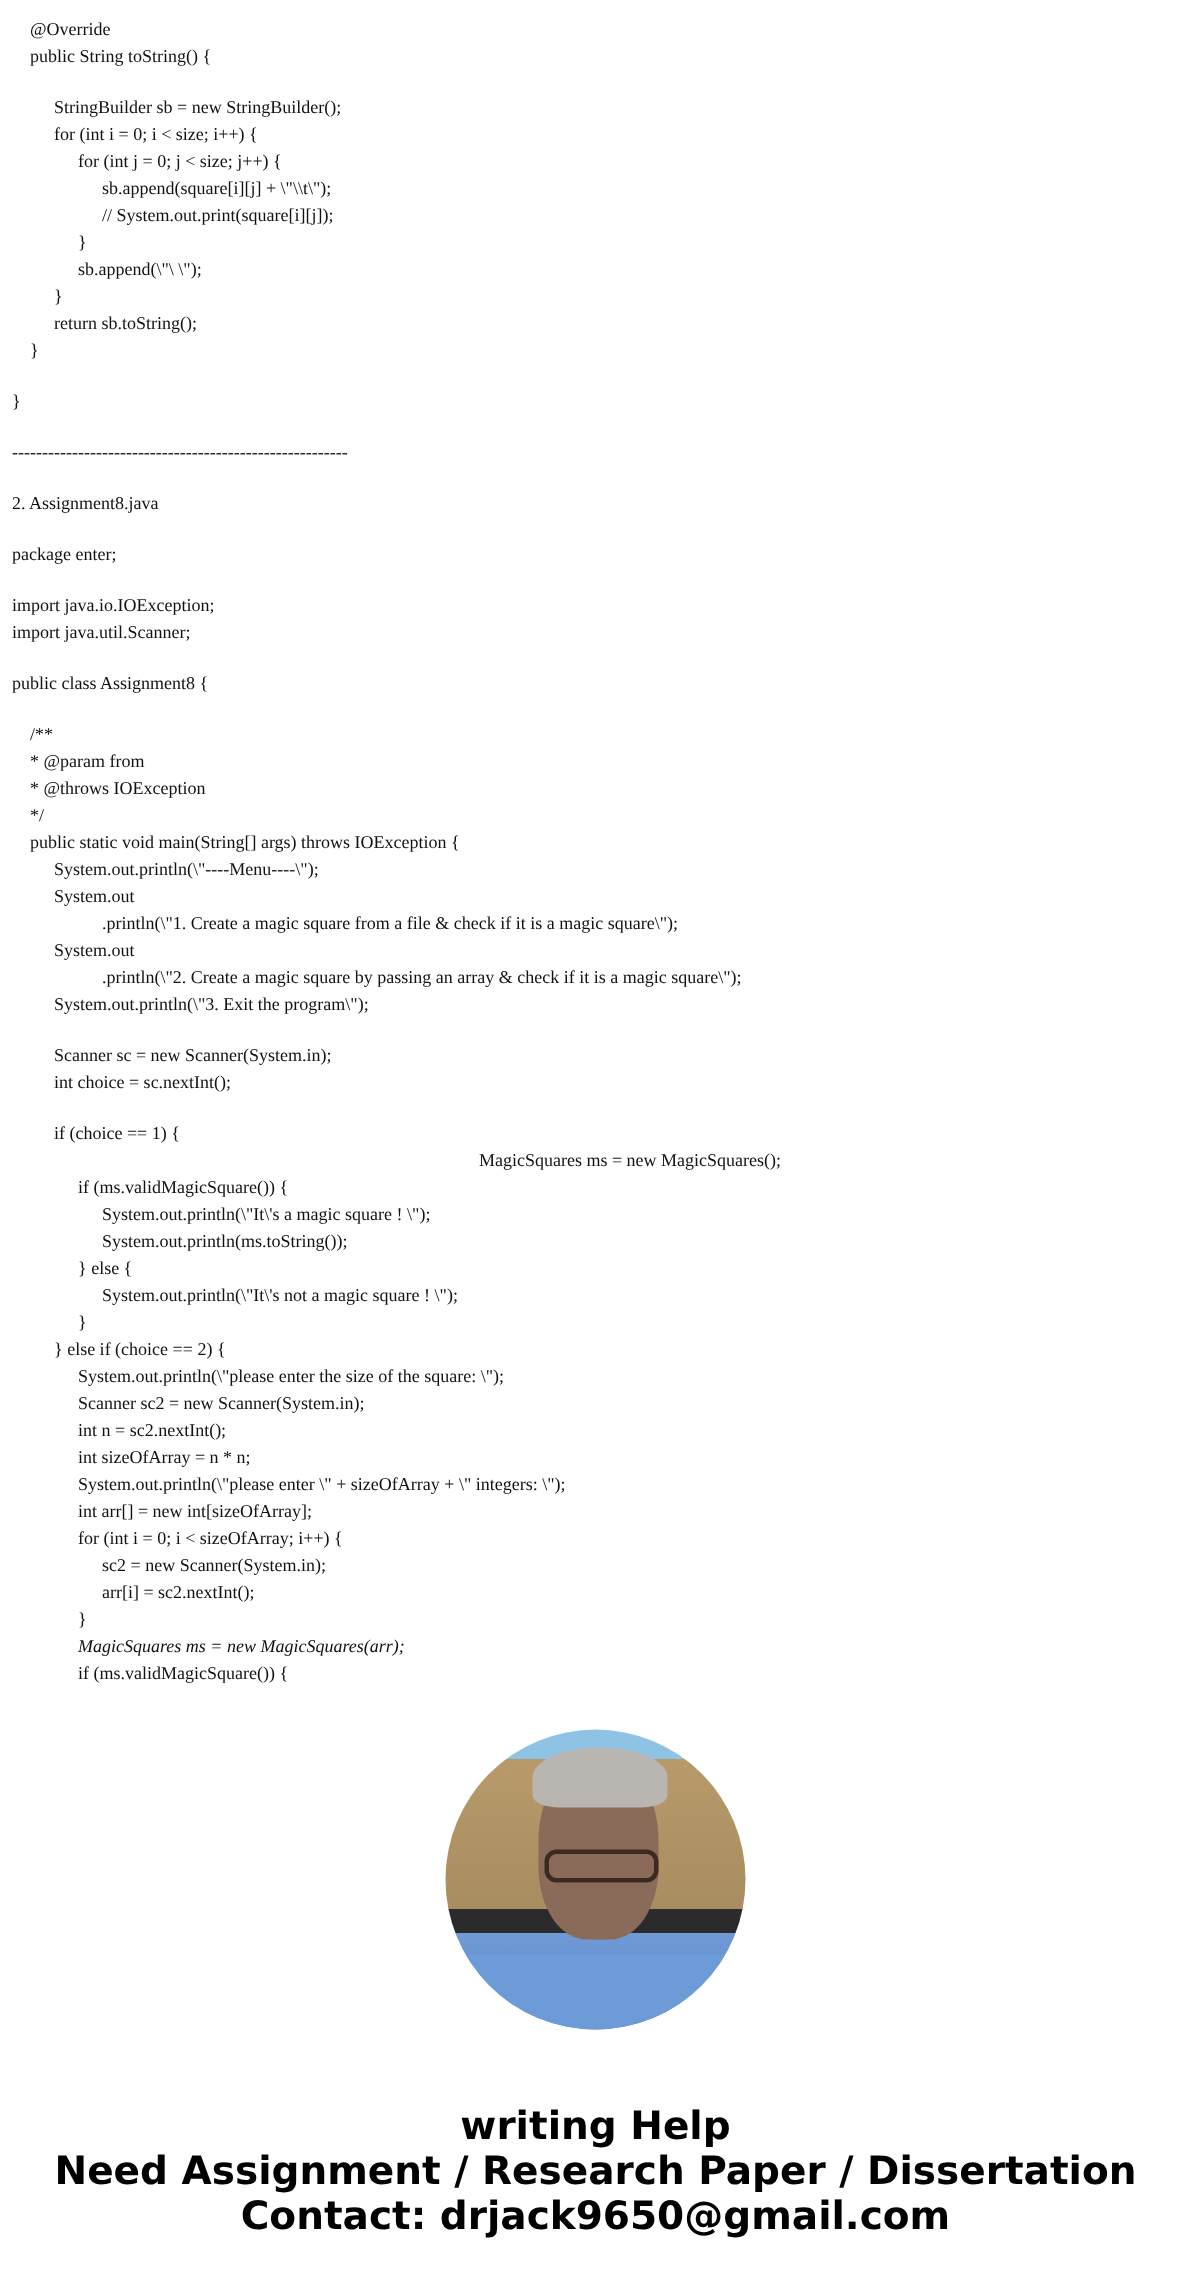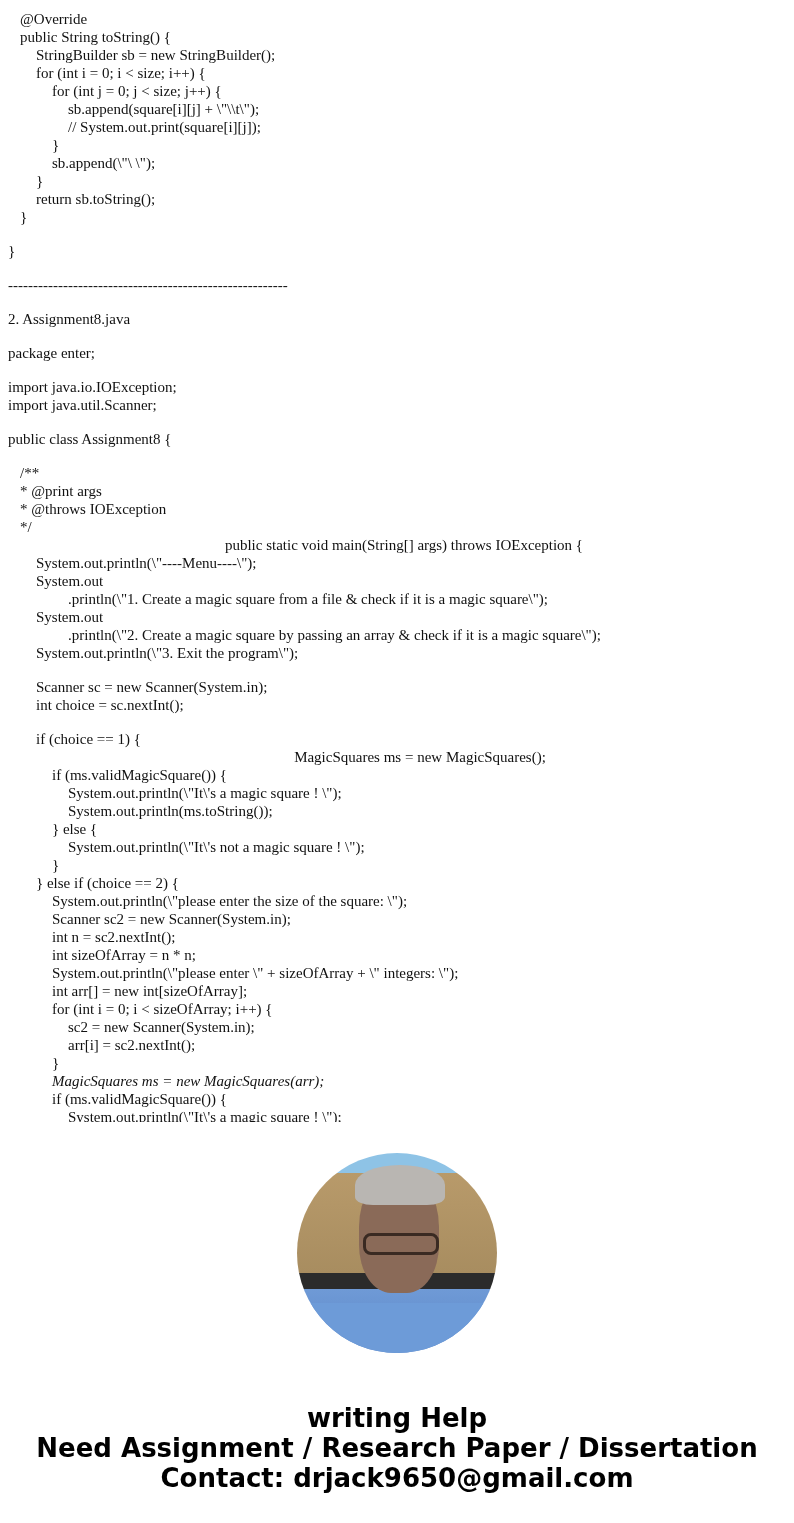--- a/index.html
+++ b/index.html
@@ -1,20 +1,20 @@
 <!DOCTYPE html>
 <html><head>
 <meta charset="utf-8">
 <style>
   html, body { margin: 0; padding: 0; background: #ffffff; }
   body { width: 794px; height: 1523px; position: relative; overflow: hidden; color: #111; }
   .code-area {
     position: absolute; left: 8px; top: 10px; width: 780px; height: 1112px;
     overflow: hidden;
-    font-family: "Liberation Serif", serif; font-size: 15px; line-height: 18px;
+    font-family: "Liberation Serif", serif; font-size: 12px; line-height: 18px;
   }
   .line { white-space: pre; height: 18px; }
   .line.blank { height: 16px; }
   .avatar {
     position: absolute; left: 297px; top: 1153px; width: 200px; height: 200px;
     border-radius: 50%; overflow: hidden;
     background: linear-gradient(180deg, #8ec3e6 0%, #8ec3e6 10%, #b89a6a 10%, #a88d60 60%, #2b2b2b 60%, #2b2b2b 68%, #6f9ad6 68%, #5a86c8 100%);
   }
   .avatar .face {
     position: absolute; left: 62px; top: 20px; width: 80px; height: 120px;
@@ -37,21 +37,21 @@
     font-family: "DejaVu Sans", sans-serif; font-weight: bold; font-size: 26px; line-height: 30px;
     color: #000;
   }
 </style>
 </head>
 <body>
 
 <div class="code-area" id="code-area">
     <div class="line" style="padding-left: 12px;">@Override</div>
     <div class="line" style="padding-left: 12px;">public String toString() {</div>
-    <div class="line" style="padding-left: 28px;">StringBuilder sb = new StringBuilder();</div>
+    <div class="line" style="padding-left: 28px; margin-top: 16px;">StringBuilder sb = new StringBuilder();</div>
     <div class="line" style="padding-left: 28px;">for (int i = 0; i &lt; size; i++) {</div>
     <div class="line" style="padding-left: 44px;">for (int j = 0; j &lt; size; j++) {</div>
     <div class="line" style="padding-left: 60px;">sb.append(square[i][j] + \"\\t\");</div>
     <div class="line" style="padding-left: 60px;">// System.out.print(square[i][j]);</div>
     <div class="line" style="padding-left: 44px;">}</div>
     <div class="line" style="padding-left: 44px;">sb.append(\"\ \");</div>
     <div class="line" style="padding-left: 28px;">}</div>
     <div class="line" style="padding-left: 28px;">return sb.toString();</div>
     <div class="line" style="padding-left: 12px;">}</div>
     <div class="line blank" style="padding-left: 0px;"></div>
@@ -62,24 +62,24 @@
     <div class="line" style="padding-left: 0px;">2. Assignment8.java</div>
     <div class="line blank" style="padding-left: 0px;"></div>
     <div class="line" style="padding-left: 0px;">package enter;</div>
     <div class="line blank" style="padding-left: 0px;"></div>
     <div class="line" style="padding-left: 0px;">import java.io.IOException;</div>
     <div class="line" style="padding-left: 0px;">import java.util.Scanner;</div>
     <div class="line blank" style="padding-left: 0px;"></div>
     <div class="line" style="padding-left: 0px;">public class Assignment8 {</div>
     <div class="line blank" style="padding-left: 0px;"></div>
     <div class="line" style="padding-left: 12px;">/**</div>
-    <div class="line" style="padding-left: 12px;">* @print args</div>
+    <div class="line" style="padding-left: 12px;">* @param from</div>
     <div class="line" style="padding-left: 12px;">* @throws IOException</div>
     <div class="line" style="padding-left: 12px;">*/</div>
-    <div class="line" style="padding-left: 12px; text-align: center;">public static void main(String[] args) throws IOException {</div>
+    <div class="line" style="padding-left: 12px;">public static void main(String[] args) throws IOException {</div>
     <div class="line" style="padding-left: 28px;">System.out.println(\"----Menu----\");</div>
     <div class="line" style="padding-left: 28px;">System.out</div>
     <div class="line" style="padding-left: 60px;">.println(\"1. Create a magic square from a file &amp; check if it is a magic square\");</div>
     <div class="line" style="padding-left: 28px;">System.out</div>
     <div class="line" style="padding-left: 60px;">.println(\"2. Create a magic square by passing an array &amp; check if it is a magic square\");</div>
     <div class="line" style="padding-left: 28px;">System.out.println(\"3. Exit the program\");</div>
     <div class="line blank" style="padding-left: 0px;"></div>
     <div class="line" style="padding-left: 28px;">Scanner sc = new Scanner(System.in);</div>
     <div class="line" style="padding-left: 28px;">int choice = sc.nextInt();</div>
     <div class="line blank" style="padding-left: 0px;"></div>

